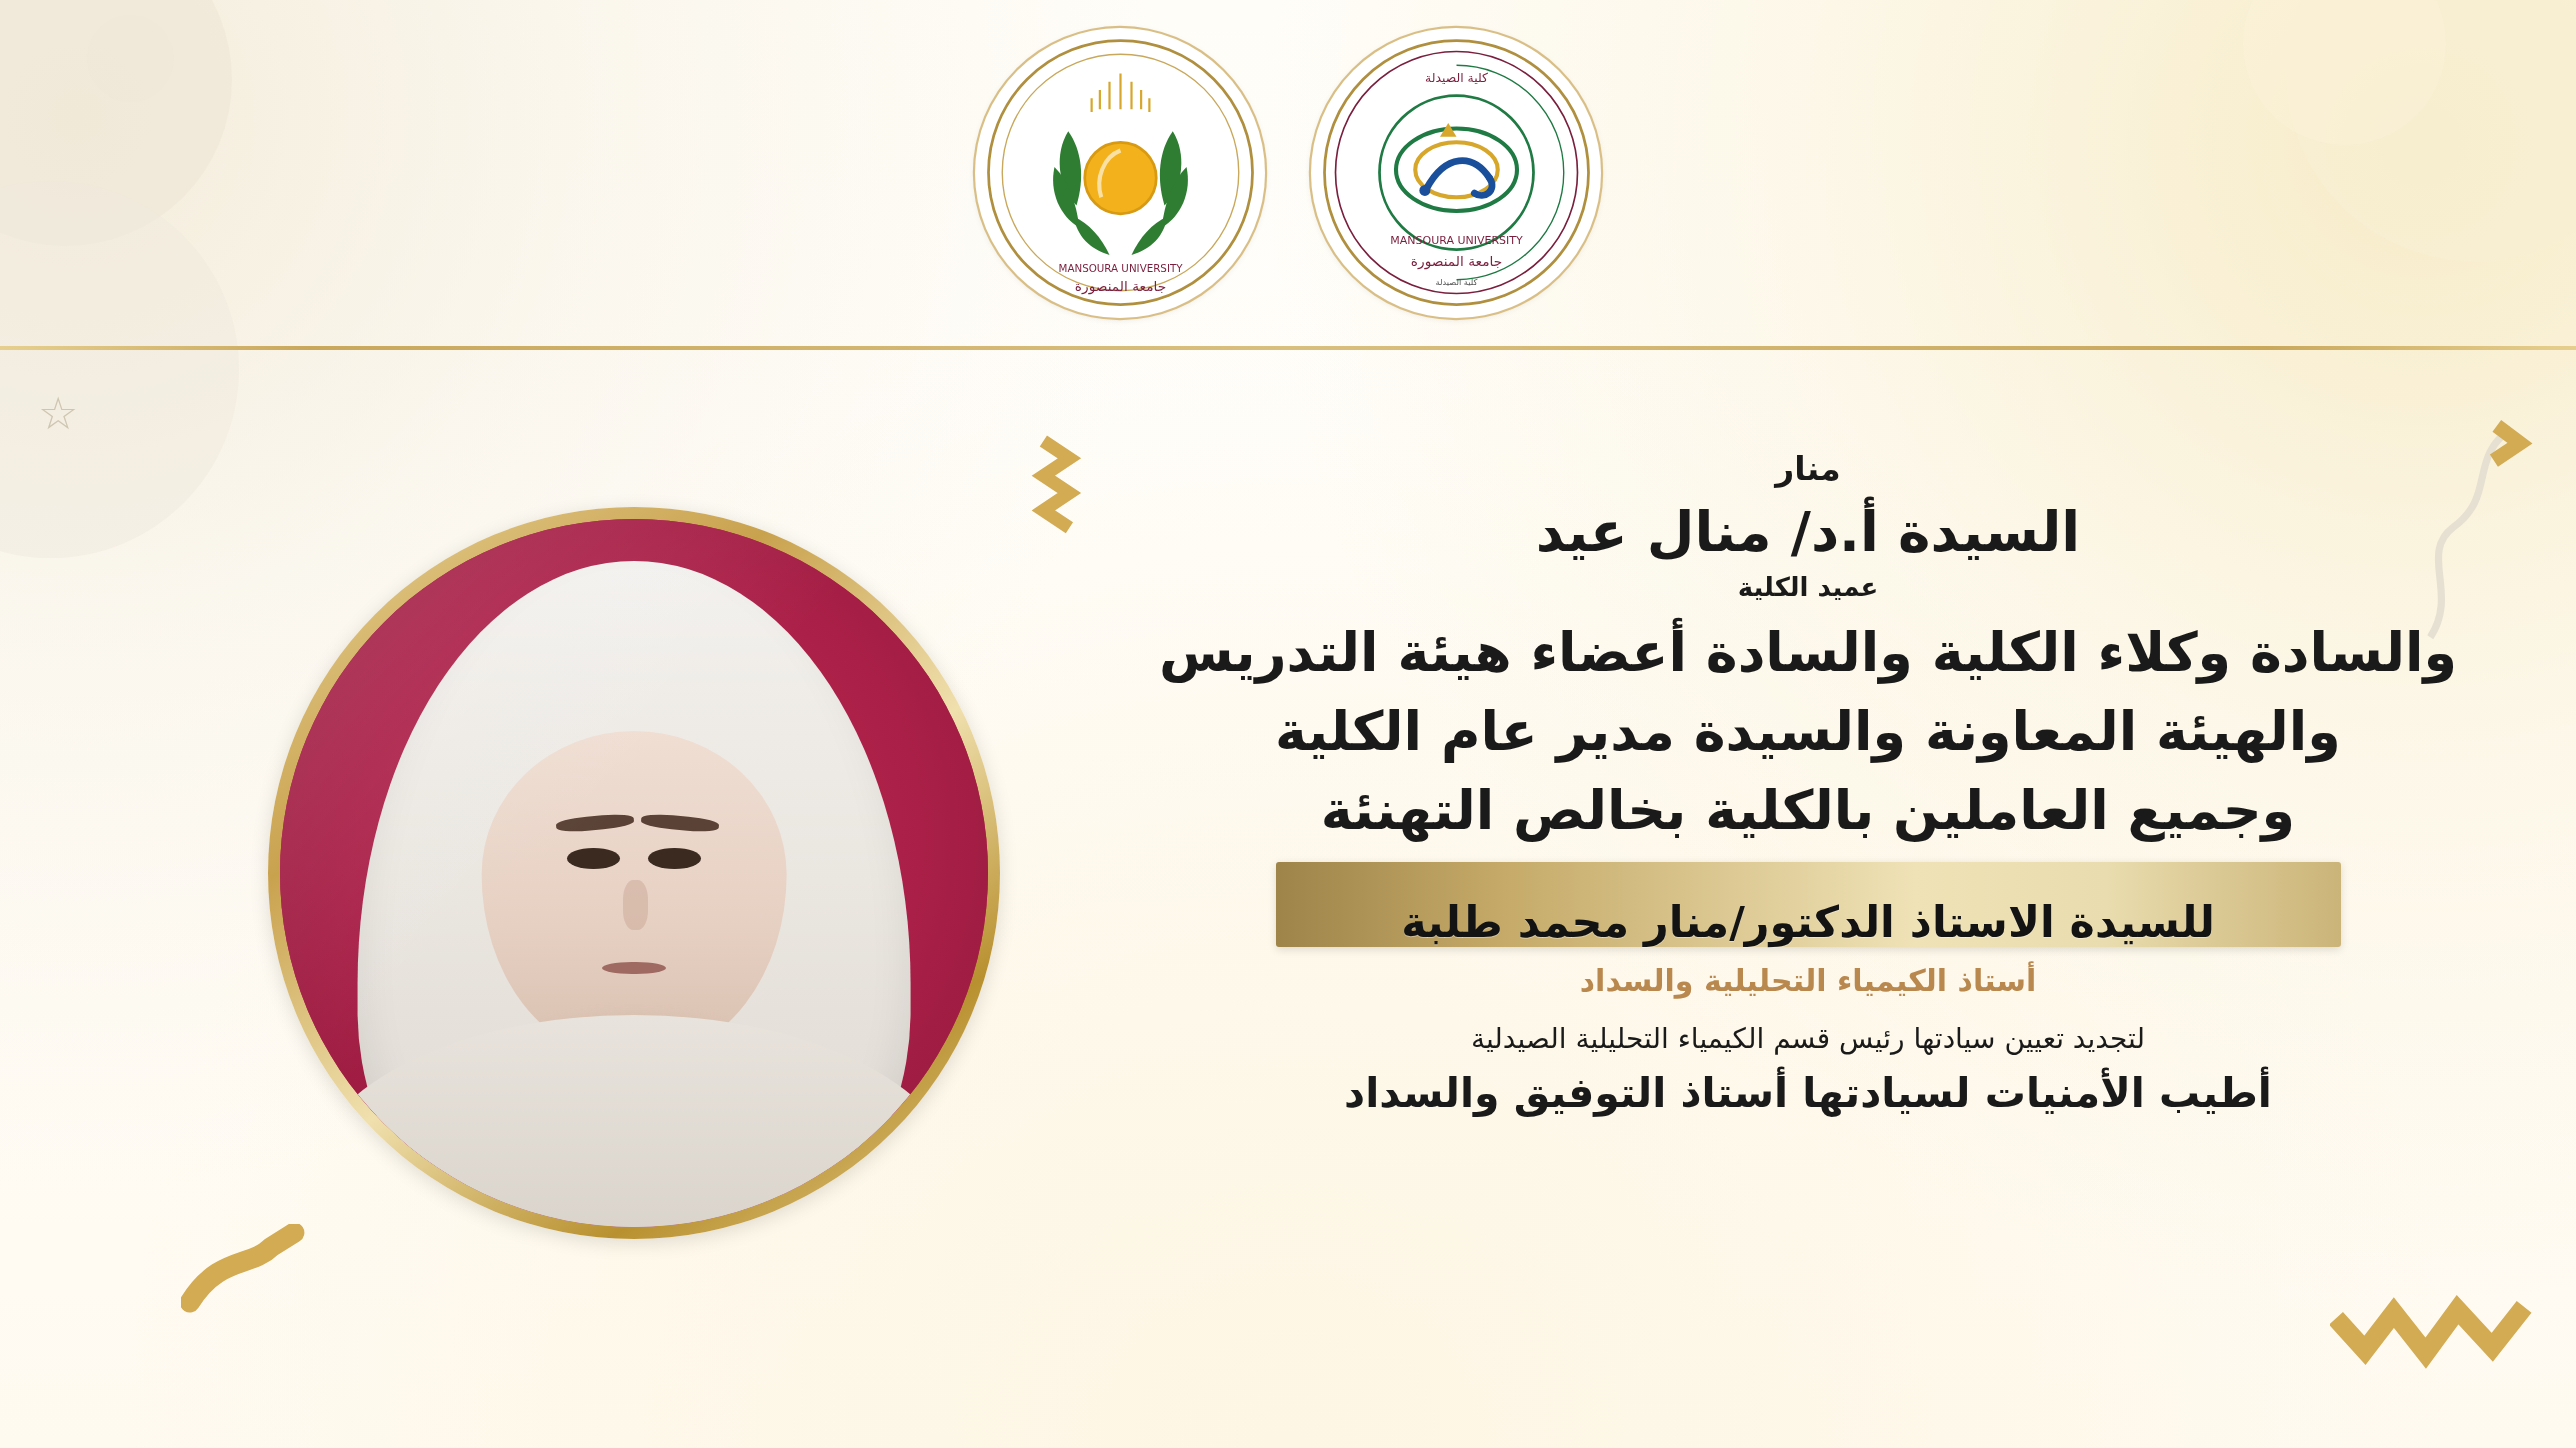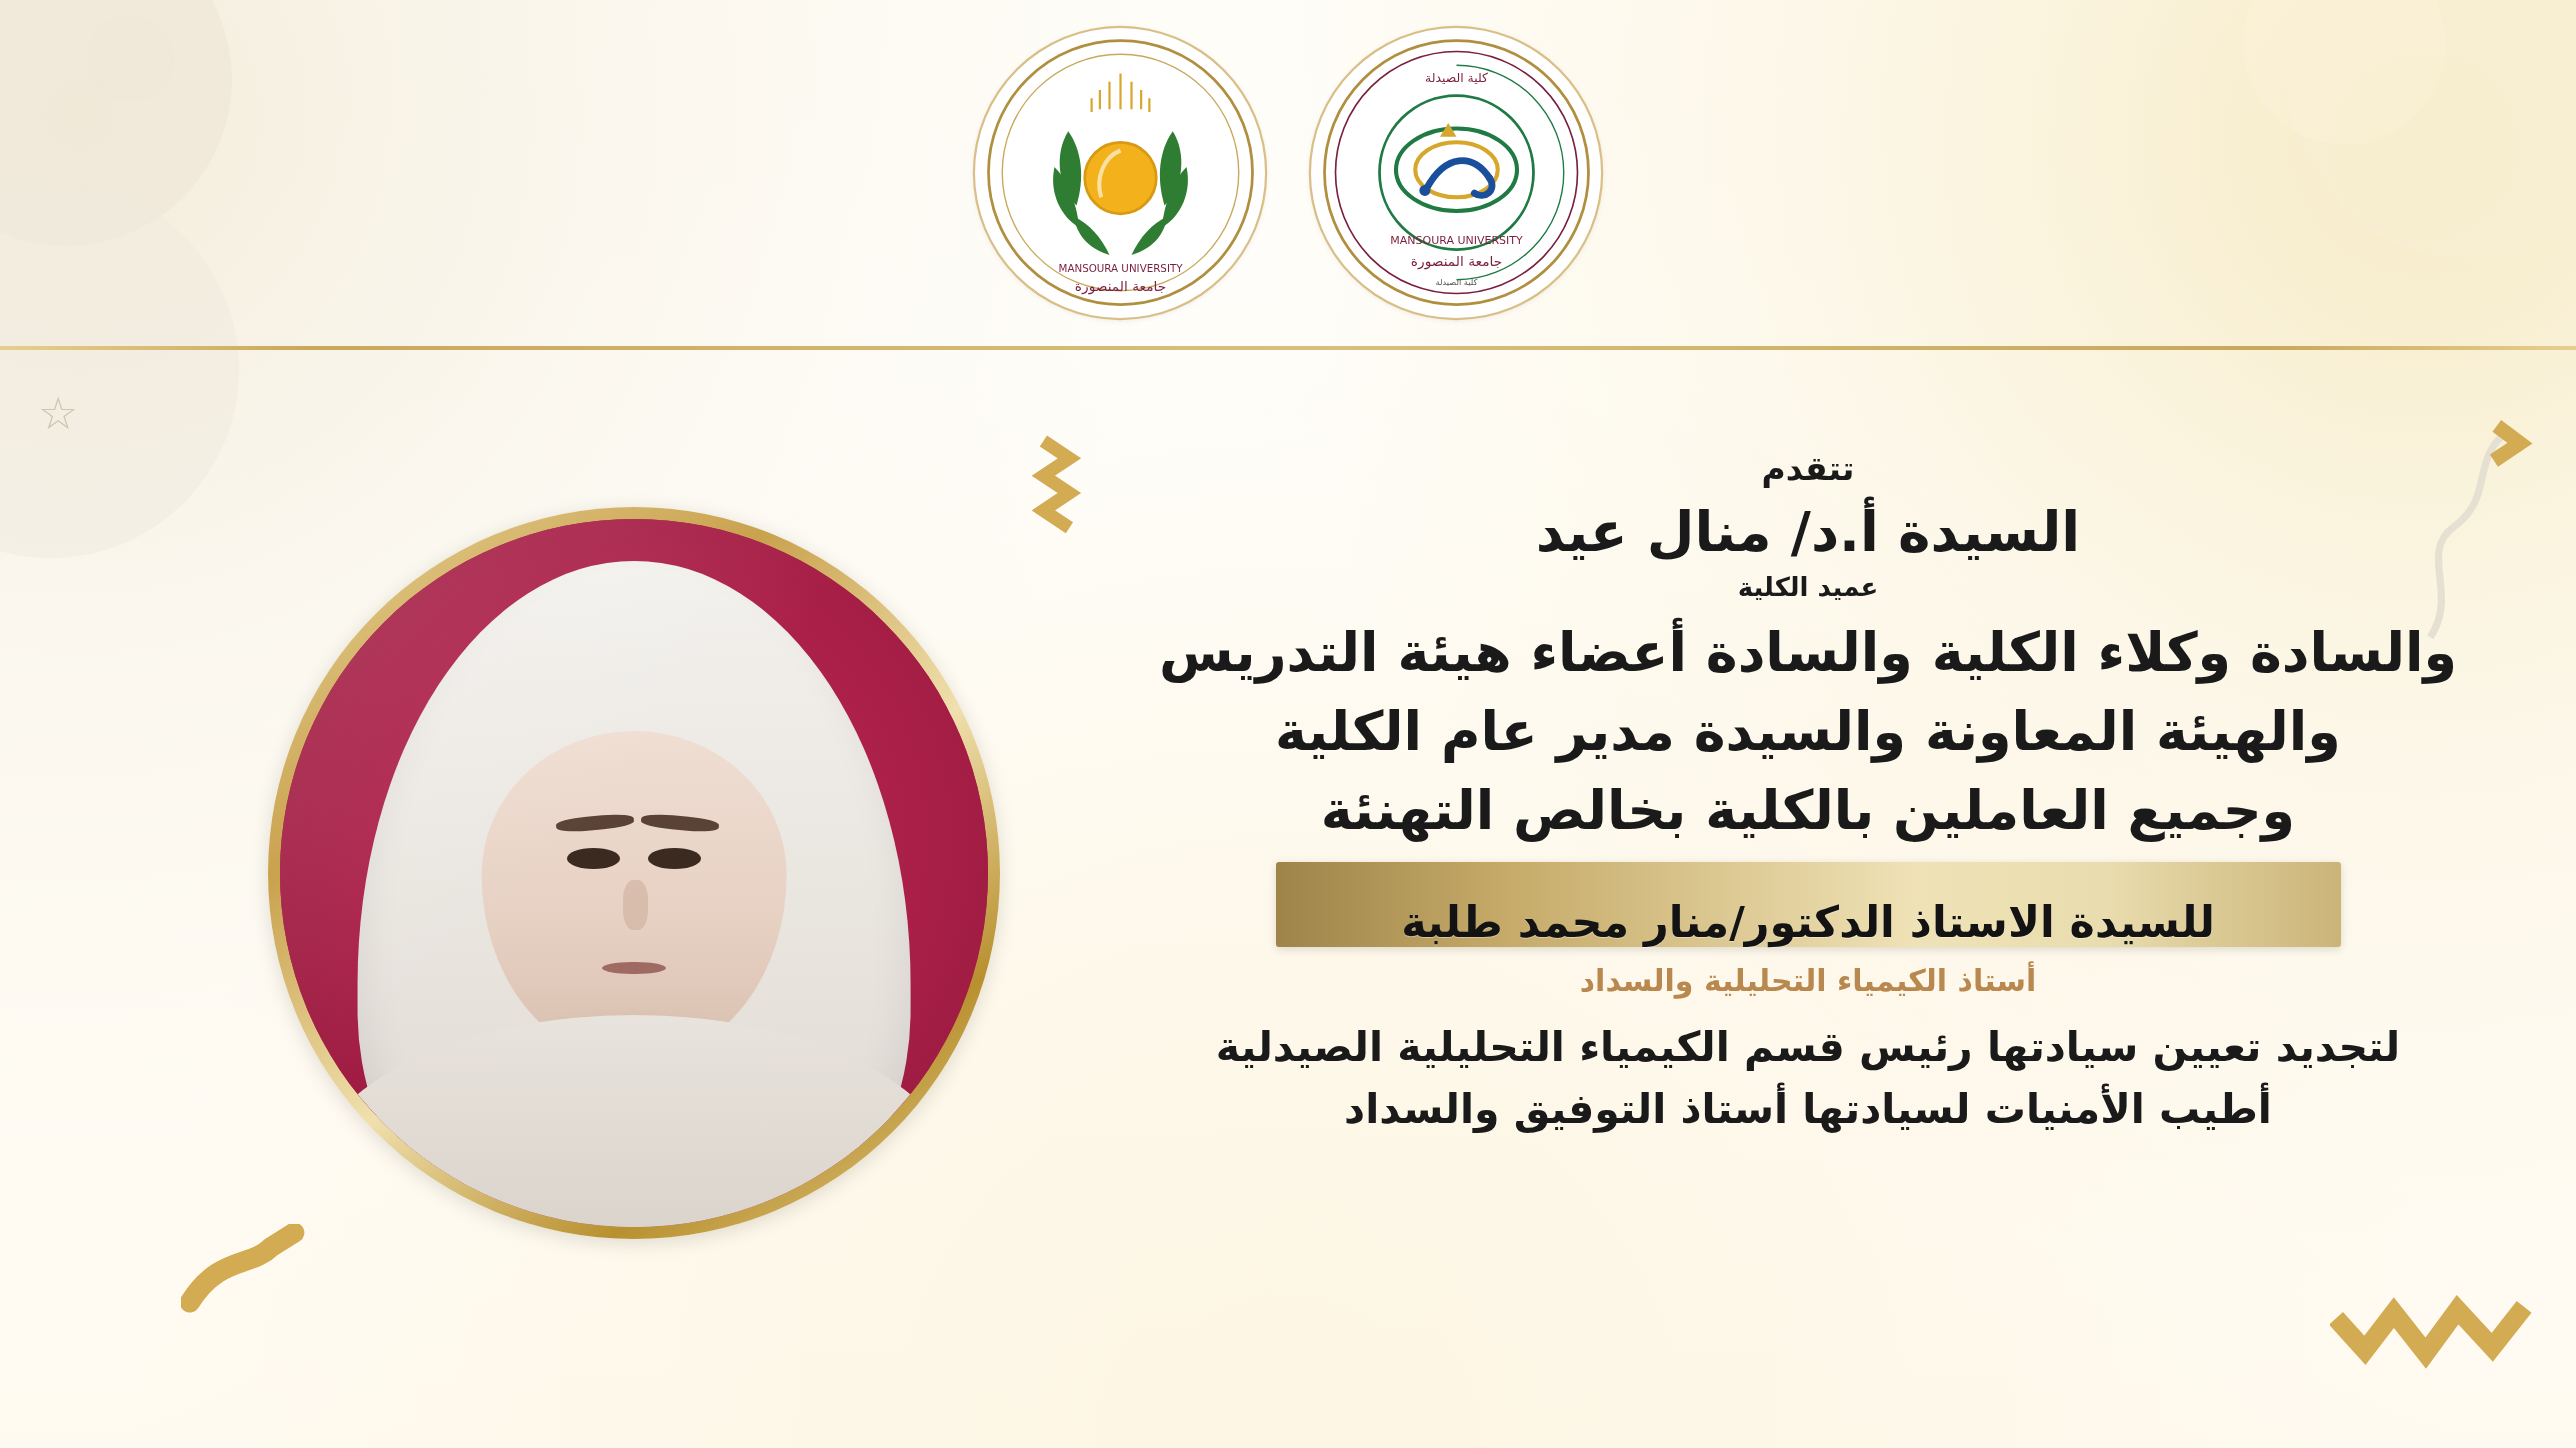--- a/index.html
+++ b/index.html
@@ -211,21 +211,21 @@
     font-weight: bold;
     color: #131313;
     text-shadow: 0 0.7px 0 rgba(255,255,255,0.35);
   }
   .l-role {
     font-size: 30px;
     font-weight: bold;
     color: #b9884e;
     margin: 16px 0 22px 0;
   }
-  .l-reason { font-size: 41px; font-weight: bold; margin-bottom: 11.6px; }
+  .l-reason { font-size: 28px; font-weight: normal; margin-bottom: 11.6px; }
   .l-wishes  { font-size: 41px; font-weight: bold; }
 
   
   .ribbon { position: absolute; pointer-events: none; }
   .star-outline {
     position: absolute;
     left: 38px; top: 391px;
     font-size: 45px;
     color: #cfc6b2;
     line-height: 1;
@@ -324,21 +324,21 @@
       <div class="eye r"></div>
       <div class="nose"></div>
       <div class="mouth"></div>
       <div class="chin-shadow"></div>
       <div class="scarf-front"></div>
       <div class="sheen"></div>
     </div>
   </div>
 
   <div class="text-block">
-    <div class="line l-taqaddam">تتقدم</div>
+    <div class="line l-taqaddam">منار</div>
     <div class="line l-dean-name">السيدة أ.د/ منال عيد</div>
     <div class="line l-dean-title">عميد الكلية</div>
     <div class="line l-body">والسادة وكلاء الكلية والسادة أعضاء هيئة التدريس</div>
     <div class="line l-body">والهيئة المعاونة والسيدة مدير عام الكلية</div>
     <div class="line l-body">وجميع العاملين بالكلية بخالص التهنئة</div>
 
     <div class="honoree-bar">
       <span>للسيدة الاستاذ الدكتور/منار محمد طلبة</span>
     </div>
 

